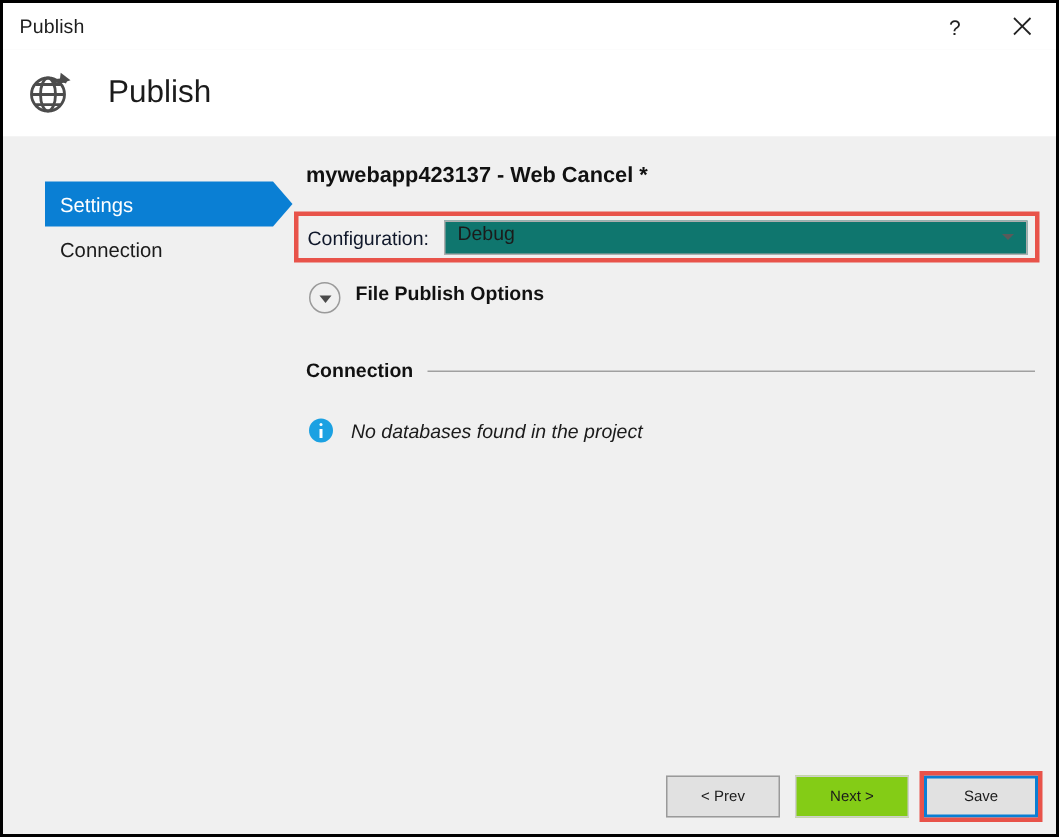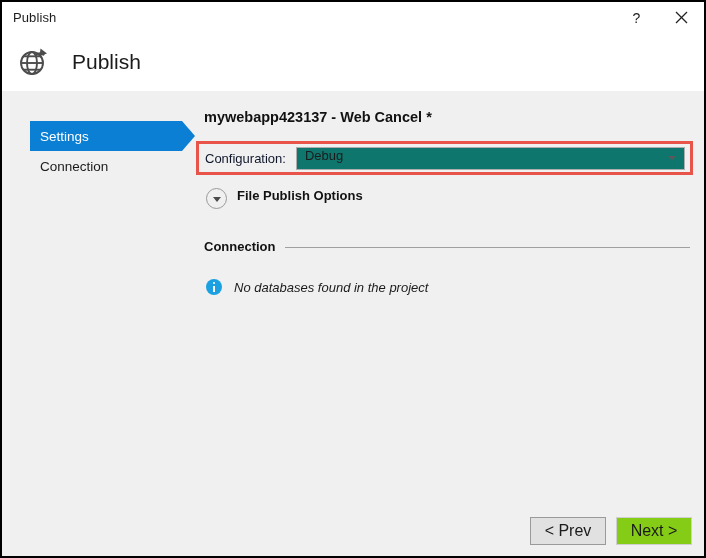--- a/index.html
+++ b/index.html
@@ -298,21 +298,21 @@
     display: flex;
     justify-content: flex-end;
     padding-right: 12px;
     box-sizing: border-box;
   }
   .btn {
     position: relative;
     width: 76px;
     height: 28px;
     margin-left: 10px;
-    font-size: 16px;
+    font-size: 10px;
     color: #1b1b1b;
     background: #e1e1e1;
     border: 1px solid #9a9a9a;
     box-sizing: border-box;
     display: flex;
     align-items: center;
     justify-content: center;
     cursor: default;
   }
   .btn.quiet {
@@ -407,16 +407,20 @@
       <div class="db-msg-row">
         <span class="info-icon"></span>
         <span class="db-msg">No databases found in the project</span>
       </div>
 
     </div>
 
     <div class="footer">
       <div class="btn">&lt; Prev</div>
       <div class="btn quiet">Next &gt;</div>
+      <div class="btn default">
+        <span>Save</span>
+        <span class="annot-box annot-save"></span>
+      </div>
     </div>
 
   </div>
 </div>
 
 </body></html>

